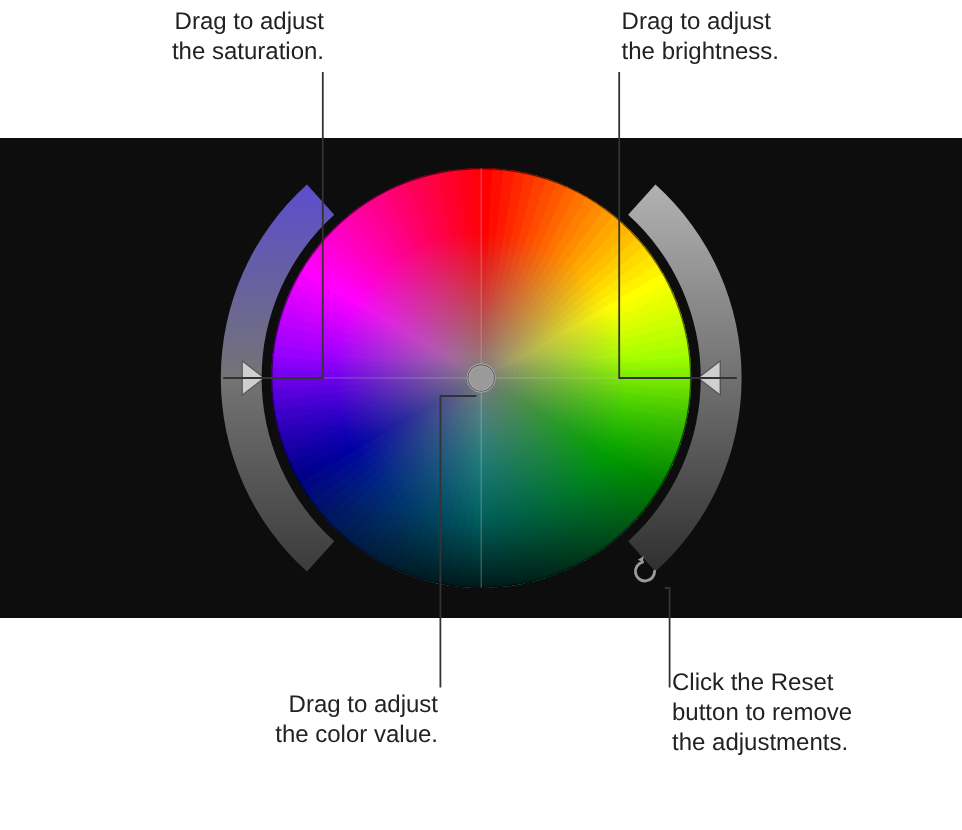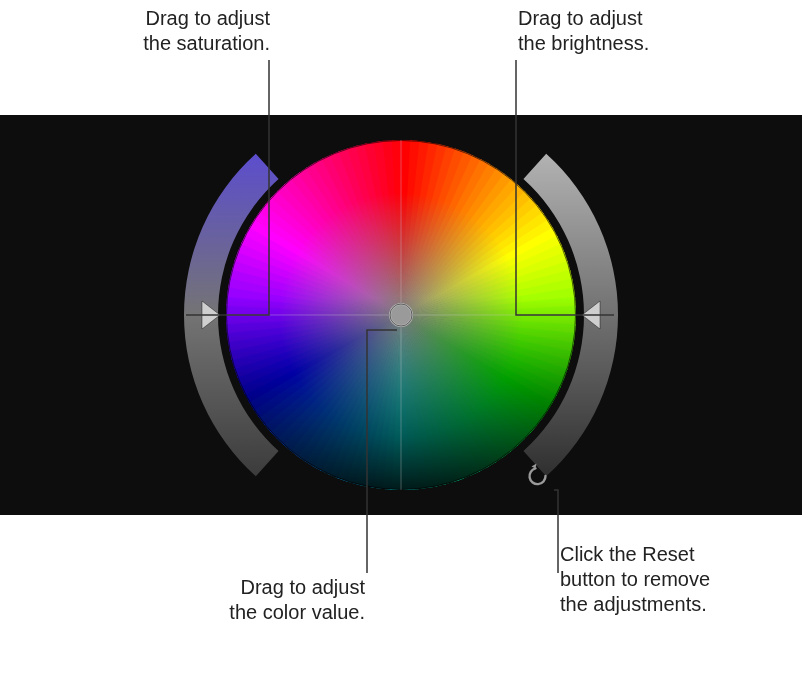--- a/index.html
+++ b/index.html
@@ -176,21 +176,21 @@
     </g>
     <g transform="translate(537.5 476)">
       <path d="M 8 0 A 8 8 0 1 1 -2 -7.6" fill="none" stroke="#9a9a9a" stroke-width="2.4" stroke-linecap="round"></path>
       <path d="M -2 -7.6 l -4 -2 l 5 -3 Z" fill="#9a9a9a"></path>
     </g>
   </svg>
 
 <div class="callout right-align" style="left:60px;top:6px;width:210px">Drag to adjust<br>the saturation.</div>
 <div class="callout" style="left:518px;top:6px;width:230px">Drag to adjust<br>the brightness.</div>
 <div class="callout right-align" style="left:150px;top:575px;width:215px">Drag to adjust<br>the color value.</div>
-<div class="callout" style="left:560px;top:542px;width:220px">Click the Reset<br>button to remove<br>the adjustments.</div>
+<div class="callout" style="left:560px;top:557px;width:220px">Click the Reset<br>button to remove<br>the adjustments.</div>
 
 <svg class="overlay">
   <g stroke="#333" stroke-width="1.5" fill="none">
 
     <polyline points="269,60 269,315 186,315"></polyline>
 
     <polyline points="516,60 516,315 614,315"></polyline>
 
     <polyline points="367,573 367,330 397,330"></polyline>
 

